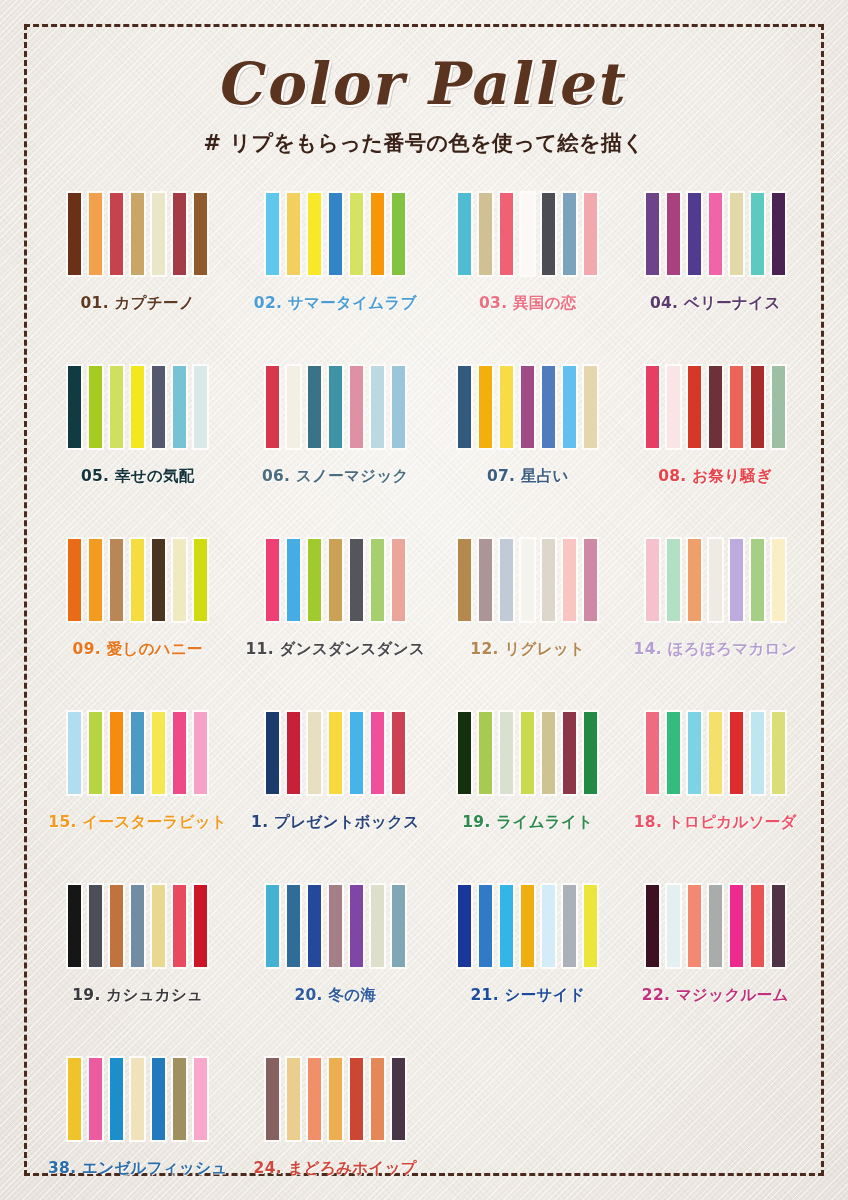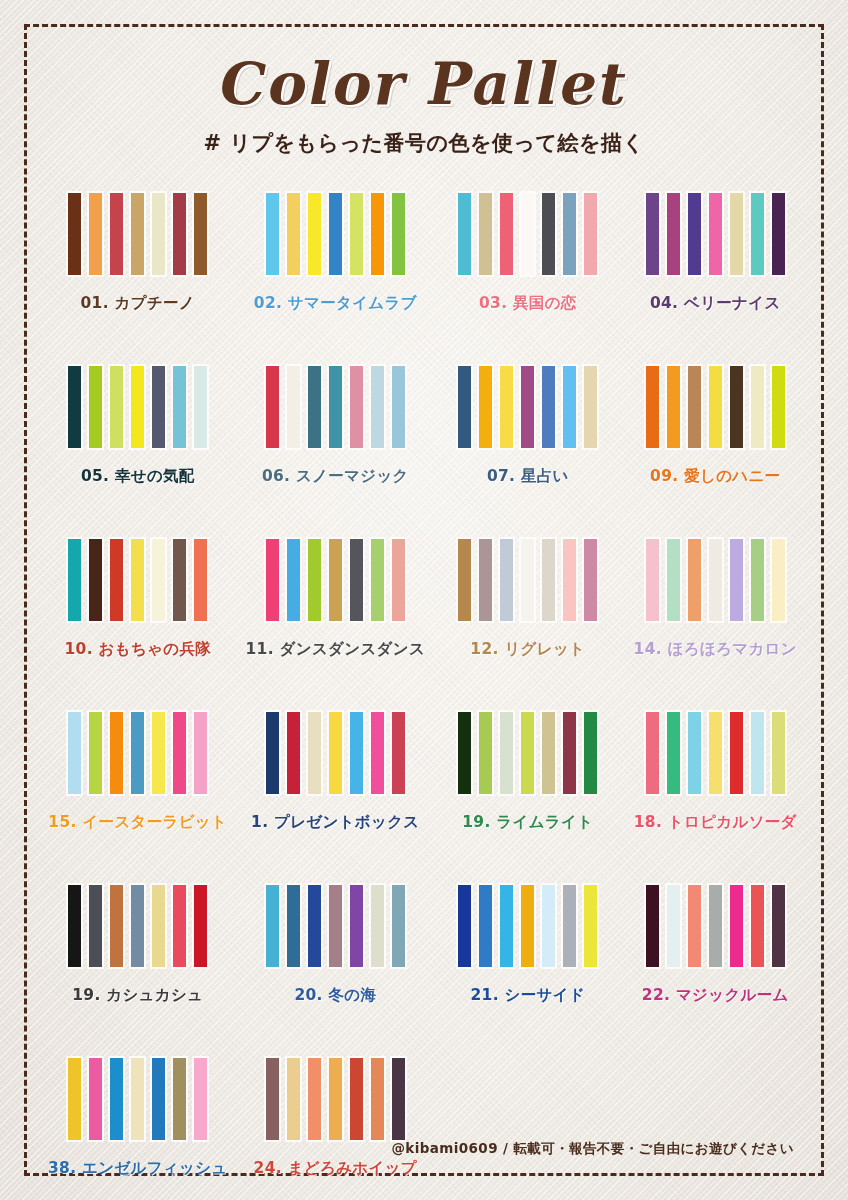--- a/index.html
+++ b/index.html
@@ -224,44 +224,44 @@
             <div class="swatch" style="background-color: rgb(248, 220, 70);"></div>
             <div class="swatch" style="background-color: rgb(160, 75, 133);"></div>
             <div class="swatch" style="background-color: rgb(79, 124, 188);"></div>
             <div class="swatch" style="background-color: rgb(97, 192, 240);"></div>
             <div class="swatch" style="background-color: rgb(228, 214, 174);"></div>
           </div>
           <div class="palette-label" style="color: rgb(60, 93, 128);">07. 星占い</div>
         </div>
         <div class="palette">
           <div class="swatches">
+            <div class="swatch" style="background-color: rgb(231, 63, 99);"></div>
+            <div class="swatch" style="background-color: rgb(250, 229, 230);"></div>
+            <div class="swatch" style="background-color: rgb(214, 56, 39);"></div>
+            <div class="swatch" style="background-color: rgb(110, 49, 56);"></div>
+            <div class="swatch" style="background-color: rgb(236, 100, 88);"></div>
+            <div class="swatch" style="background-color: rgb(168, 44, 44);"></div>
+            <div class="swatch" style="background-color: rgb(157, 191, 163);"></div>
+          </div>
+          <div class="palette-label" style="color: rgb(232, 68, 76);">08. お祭り騒ぎ</div>
+        </div>
+        <div class="palette">
+          <div class="swatches">
             <div class="swatch" style="background-color: rgb(234, 107, 21);"></div>
             <div class="swatch" style="background-color: rgb(242, 155, 30);"></div>
             <div class="swatch" style="background-color: rgb(185, 135, 87);"></div>
             <div class="swatch" style="background-color: rgb(243, 221, 64);"></div>
             <div class="swatch" style="background-color: rgb(75, 53, 32);"></div>
             <div class="swatch" style="background-color: rgb(239, 234, 193);"></div>
             <div class="swatch" style="background-color: rgb(208, 220, 16);"></div>
           </div>
           <div class="palette-label" style="color: rgb(232, 117, 28);">09. 愛しのハニー</div>
         </div>
         <div class="palette">
           <div class="swatches">
-            <div class="swatch" style="background-color: rgb(20, 168, 172);"></div>
-            <div class="swatch" style="background-color: rgb(71, 38, 25);"></div>
-            <div class="swatch" style="background-color: rgb(207, 58, 39);"></div>
-            <div class="swatch" style="background-color: rgb(243, 222, 76);"></div>
-            <div class="swatch" style="background-color: rgb(247, 242, 218);"></div>
-            <div class="swatch" style="background-color: rgb(114, 87, 76);"></div>
-            <div class="swatch" style="background-color: rgb(239, 113, 81);"></div>
-          </div>
-          <div class="palette-label" style="color: rgb(192, 64, 48);">10. おもちゃの兵隊</div>
-        </div>
-        <div class="palette">
-          <div class="swatches">
             <div class="swatch" style="background-color: rgb(239, 64, 118);"></div>
             <div class="swatch" style="background-color: rgb(70, 172, 228);"></div>
             <div class="swatch" style="background-color: rgb(161, 202, 45);"></div>
             <div class="swatch" style="background-color: rgb(203, 161, 83);"></div>
             <div class="swatch" style="background-color: rgb(85, 86, 92);"></div>
             <div class="swatch" style="background-color: rgb(166, 207, 109);"></div>
             <div class="swatch" style="background-color: rgb(236, 165, 154);"></div>
           </div>
           <div class="palette-label" style="color: rgb(74, 74, 76);">11. ダンスダンスダンス</div>
         </div>
@@ -406,15 +406,14 @@
             <div class="swatch" style="background-color: rgb(204, 70, 52);"></div>
             <div class="swatch" style="background-color: rgb(228, 136, 90);"></div>
             <div class="swatch" style="background-color: rgb(74, 53, 70);"></div>
           </div>
           <div class="palette-label" style="color: rgb(208, 72, 60);">24. まどろみホイップ</div>
         </div>
       </div>
 
   </div>
 
-  <div class="footer">@kibami0609 / 転載可・報告不要・ご自由にお遊びください</div>
 
 </div>
 
 </body></html>

